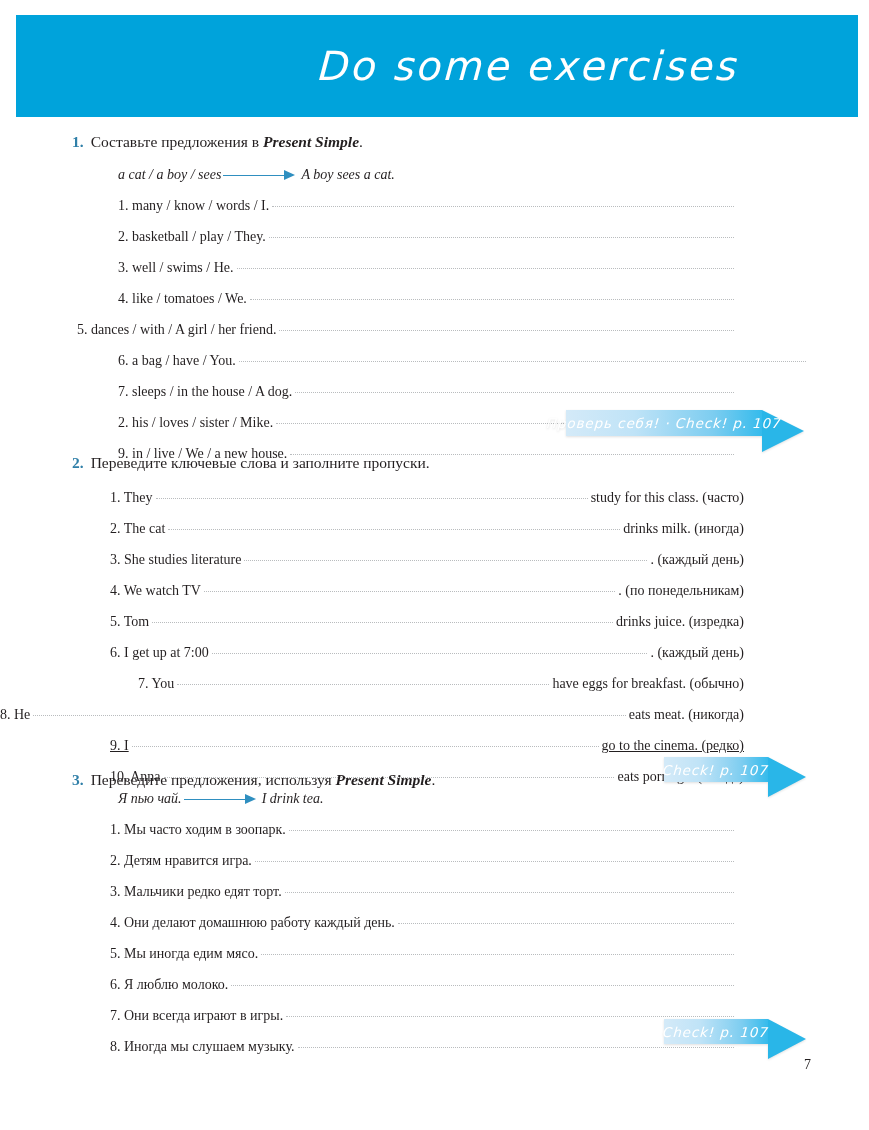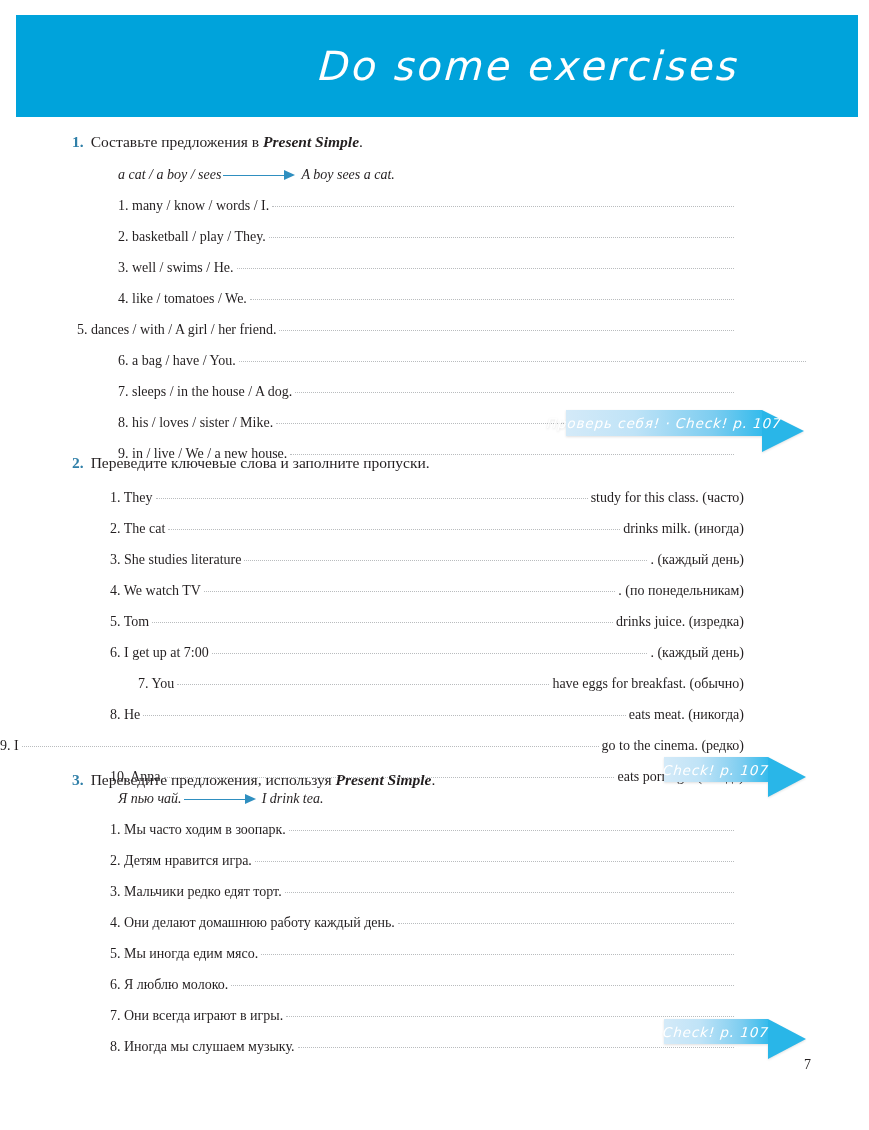--- a/index.html
+++ b/index.html
@@ -225,21 +225,21 @@
       </div>
       <div class="row" style="padding-left: 118px; padding-right: 60px; margin-top: 13px;">
         <span class="label">6. a bag / have / You.</span>
         <span class="dots"></span>
       </div>
       <div class="row" style="padding-left: 118px; padding-right: 132px; margin-top: 13px;">
         <span class="label">7. sleeps / in the house / A dog.</span>
         <span class="dots"></span>
       </div>
       <div class="row" style="padding-left: 118px; padding-right: 132px; margin-top: 13px;">
-        <span class="label">8. his / loves / sister / Mike.</span>
+        <span class="label">2. his / loves / sister / Mike.</span>
         <span class="dots"></span>
       </div>
       <div class="row" style="padding-left: 118px; padding-right: 132px; margin-top: 13px;">
         <span class="label">9. in / live / We / a new house.</span>
         <span class="dots"></span>
       </div>
     </div>
 </div>
 
 <div class="exercise" id="ex2" style="top:453px;">
@@ -276,26 +276,26 @@
       <div class="row" style="padding-left: 110px; padding-right: 125px; margin-top: 13px;">
         <span class="label">6. I get up at 7:00</span>
         <span class="dots"></span>
         <span class="tail">. (каждый день)</span>
       </div>
       <div class="row" style="padding-left: 110px; padding-right: 125px; margin-top: 13px; margin-left: 28px;">
         <span class="label">7. You</span>
         <span class="dots"></span>
         <span class="tail">have eggs for breakfast. (обычно)</span>
       </div>
-      <div class="row" style="padding-left: 110px; padding-right: 125px; margin-top: 13px;">
+      <div class="row" style="padding-right: 125px; margin-top: 13px;">
         <span class="label">8. He</span>
         <span class="dots"></span>
         <span class="tail">eats meat.  (никогда)</span>
       </div>
-      <div class="row" style="padding-right: 125px; margin-top: 13px;">
+      <div class="row" style="padding-left: 110px; padding-right: 125px; margin-top: 13px; text-decoration: underline;">
         <span class="label">9. I</span>
         <span class="dots"></span>
         <span class="tail">go to the cinema. (редко)</span>
       </div>
       <div class="row" style="padding-left: 110px; padding-right: 125px; margin-top: 13px;">
         <span class="label">10. Anna</span>
         <span class="dots"></span>
         <span class="tail">eats porridge. (всегда)</span>
       </div>
     </div>

